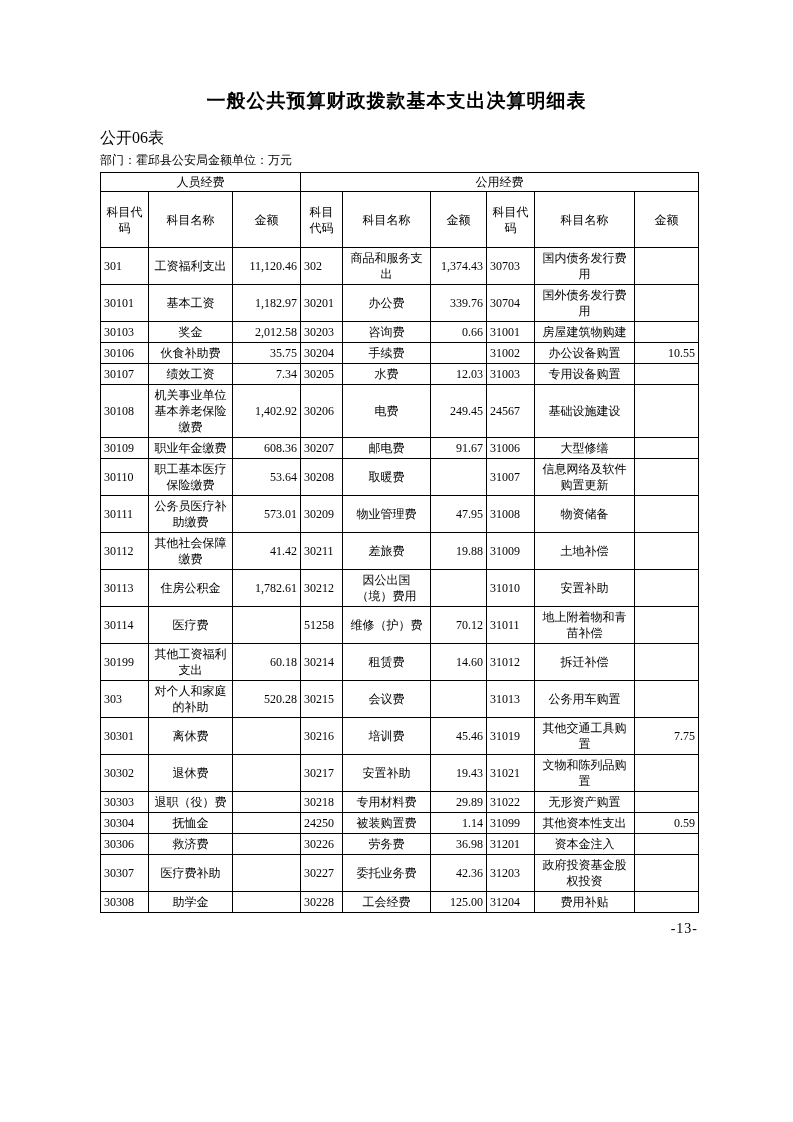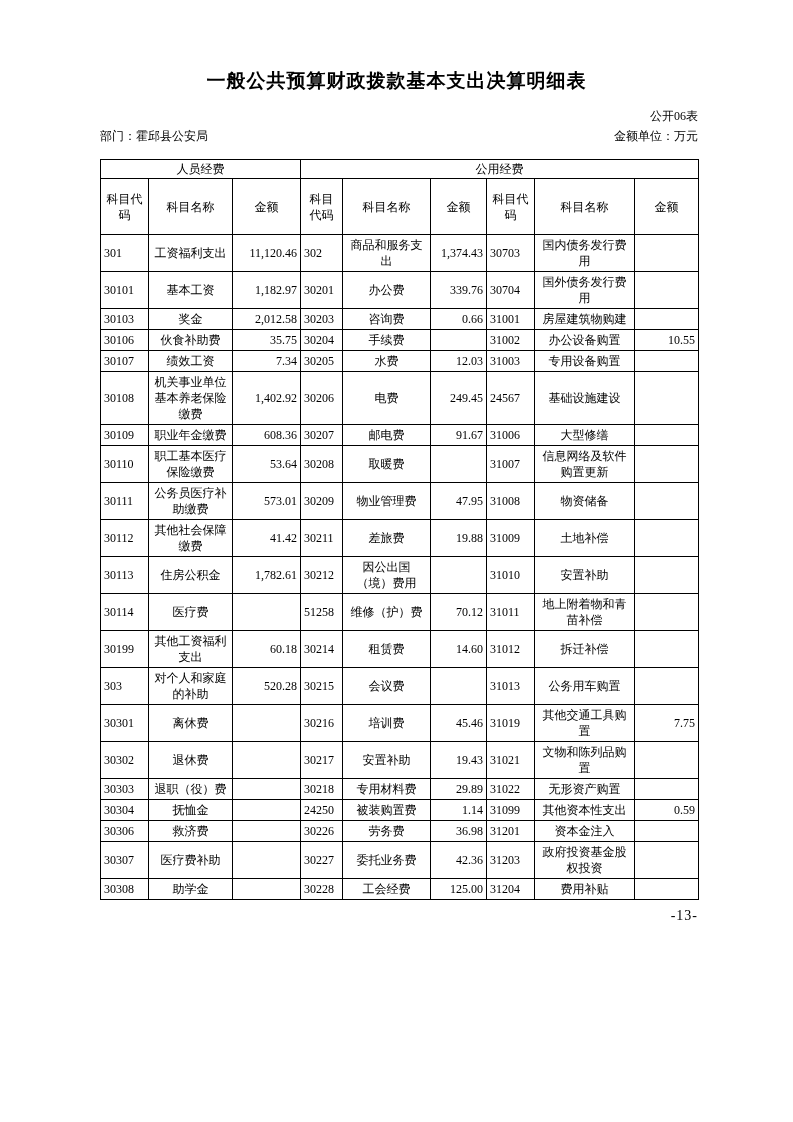--- a/index.html
+++ b/index.html
@@ -8,45 +8,43 @@
     background: #ffffff;
     color: #000000;
     font-family: "Liberation Serif", "DejaVu Serif", serif;
   }
   .page {
     position: relative;
     width: 793px;
     height: 1122px;
     background: #ffffff;
     box-sizing: border-box;
-    padding-top: 68px;
+    padding-top: 88px;
     overflow: hidden;
   }
   .title {
     width: 100%;
     text-align: center;
     font-size: 19px;
     font-weight: bold;
     letter-spacing: 1px;
     margin: 0 0 14px 0;
   }
   .content {
     width: 598px;
     margin-left: 100px;
   }
   .form-label-line {
-    text-align: right;
+    font-size: 16px;
+    margin-bottom: 3px;
+  }
+  .meta-line {
+    display: flex;
     font-size: 12px;
     margin-bottom: 3px;
-  }
-  .meta-line {
-    display: flex;
-    justify-content: space-between;
-    font-size: 12px;
-    margin-bottom: 14px;
   }
   table.budget-table {
     border-collapse: collapse;
     table-layout: fixed;
     width: 598px;
     font-size: 12px;
     line-height: 16px;
   }
   table.budget-table th,
   table.budget-table td {

